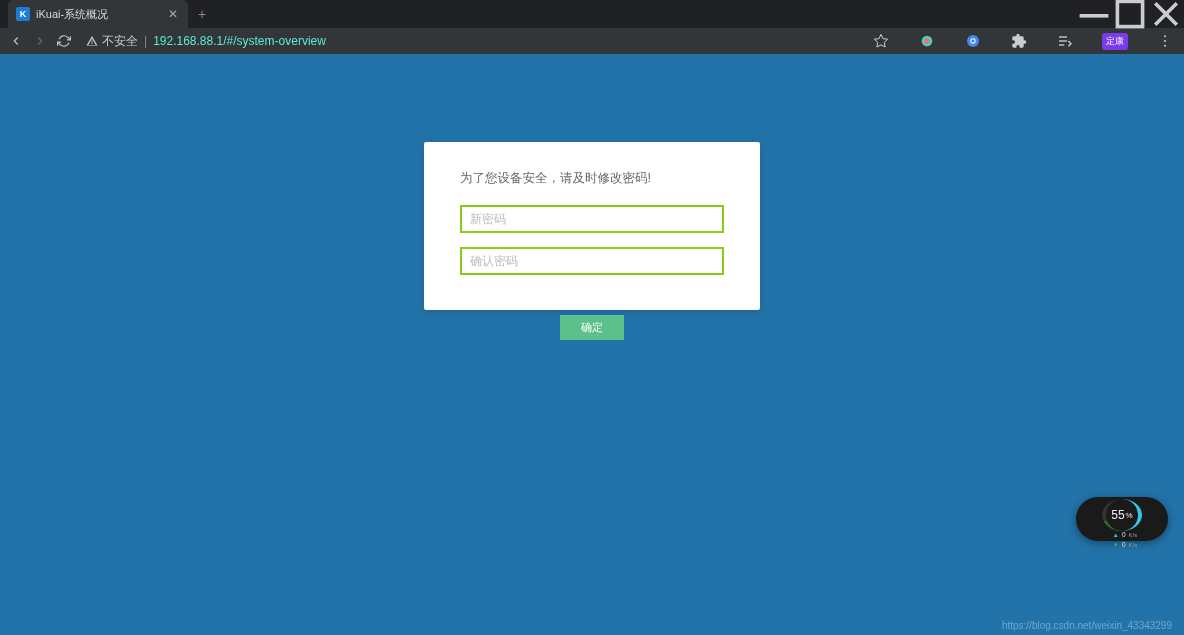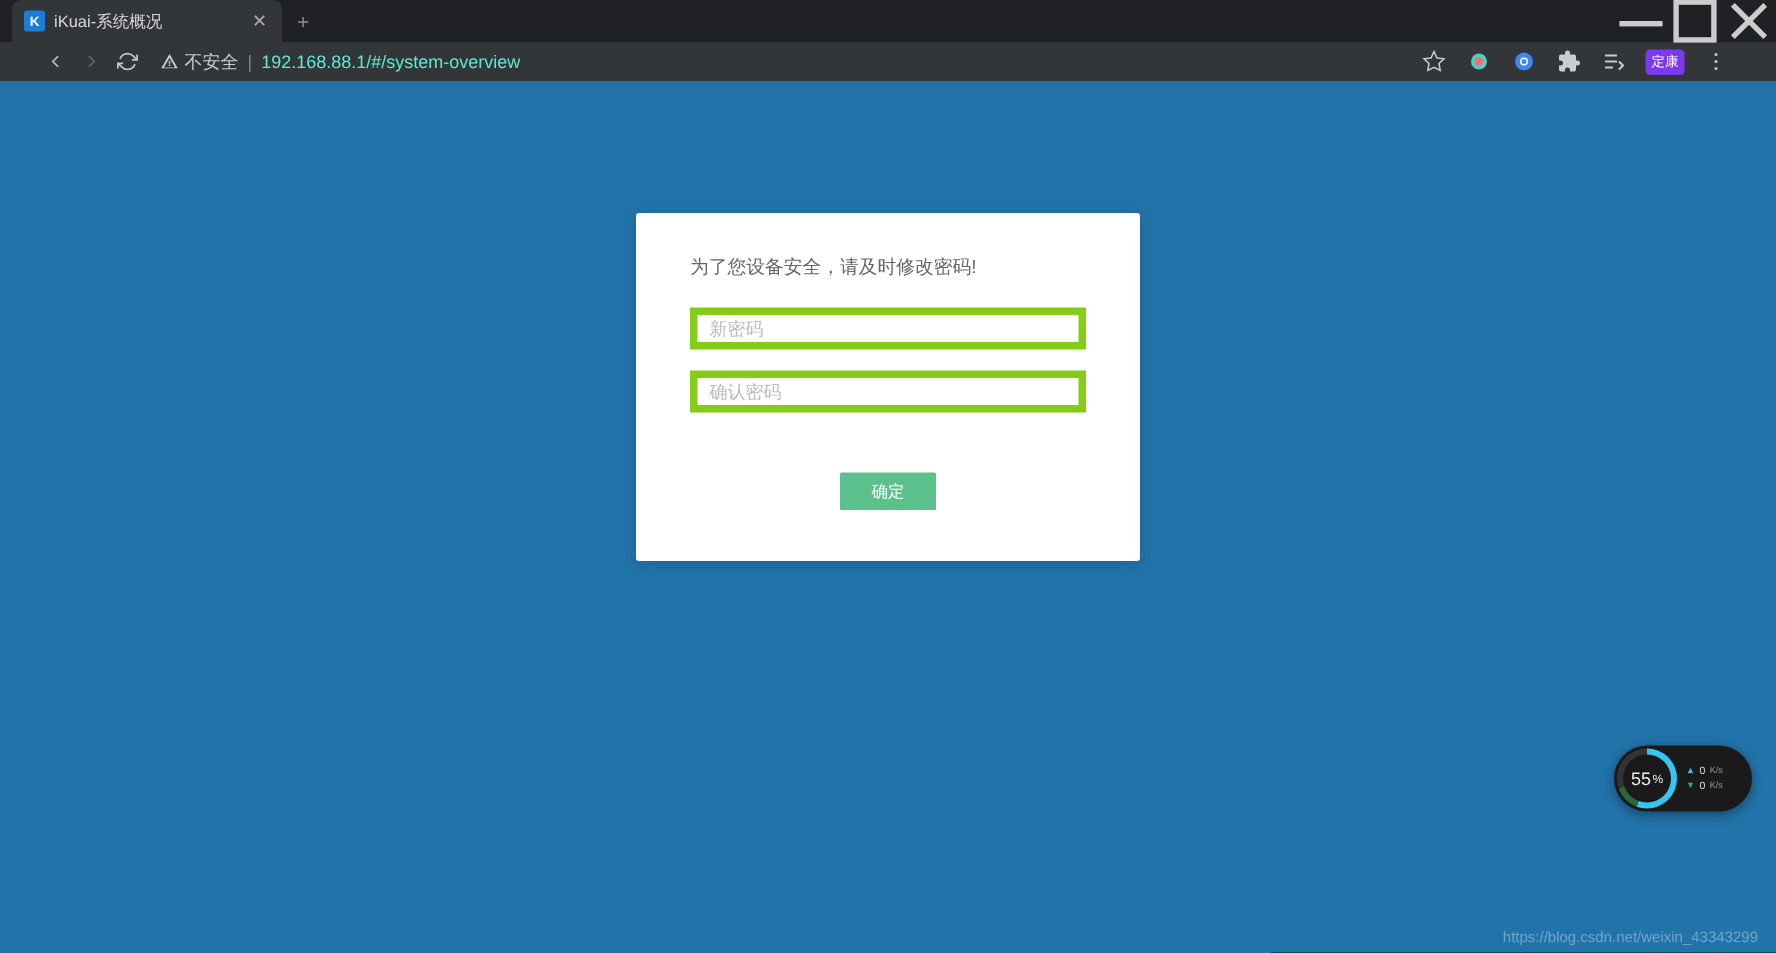--- a/index.html
+++ b/index.html
@@ -58,68 +58,68 @@
       display: flex;
       height: 28px;
       align-items: center;
     }
     .win-btn { width: 36px; height: 28px; display: flex; align-items: center; justify-content: center; color: #ccc; font-size: 11px; cursor: pointer; }
     .nav-bar {
       background: #323639;
       height: 26px;
       display: flex;
       align-items: center;
-      padding: 0 25px;
+      padding: 0 4px;
       flex: 1;
     }
     .nav-btn { color: #c2c2c2; width: 24px; height: 24px; display: flex; align-items: center; justify-content: center; cursor: pointer; }
     .nav-btn.disabled { color: #666; }
     .nav-btn svg { width: 14px; height: 14px; }
     .address-area {
       display: flex;
       align-items: center;
       margin-left: 10px;
       flex: 1;
       color: #ccc;
       font-size: 12px;
     }
     .insecure-warn { display: flex; align-items: center; gap: 4px; color: #ccc; }
     .insecure-warn svg { width: 12px; height: 12px; fill: #ccc; }
     .divider-v { margin: 0 6px; color: #888; }
     .url { color: #5eead4; }
-    .right-icons { display: flex; align-items: center; gap: 12px; margin-left: auto; padding-right: 6px; }
+    .right-icons { display: flex; align-items: center; gap: 28px; margin-left: auto; padding-right: 6px; }
     .icon-btn { width: 18px; height: 18px; display: flex; align-items: center; justify-content: center; color: #ccc; cursor: pointer; }
     .icon-btn svg { width: 16px; height: 16px; }
     .avatar-badge { background: #7c3aed; color: #fff; font-size: 9px; padding: 2px 4px; border-radius: 3px; }
     
     .page {
       background: #2273aa;
       height: 581px;
       position: relative;
       display: flex;
       justify-content: center;
       padding-top: 88px;
     }
     .card {
       background: #fff;
       width: 336px;
-      height: 232px;
+      height: 168px;
       padding: 28px 36px;
       border-radius: 2px;
       box-shadow: 0 2px 10px rgba(0,0,0,0.15);
     }
     .card-text {
       color: #666;
       font-size: 12.5px;
       margin-bottom: 18px;
     }
     .input-field {
       width: 100%;
       height: 28px;
-      border: 5px solid #84cc16;
+      border: 2px solid #84cc16;
       padding: 0 8px;
       font-size: 12px;
       color: #333;
       margin-bottom: 14px;
       outline: none;
     }
     .input-field::placeholder { color: #bbb; }
     .btn-ok {
       display: block;
       margin: 26px auto 0;
@@ -138,20 +138,21 @@
       right: 16px;
       bottom: 94px;
       width: 92px;
       height: 44px;
       background: #1a1a1a;
       border-radius: 22px;
       display: flex;
       align-items: center;
       padding: 2px;
       box-shadow: 0 2px 8px rgba(0,0,0,0.4);
+      flex-direction: column;
     }
     .gauge {
       width: 40px;
       height: 40px;
       border-radius: 50%;
       background: conic-gradient(#35c5f0 0deg 200deg, #2a6a3a 200deg 250deg, #333 250deg 360deg);
       display: flex;
       align-items: center;
       justify-content: center;
       position: relative;

